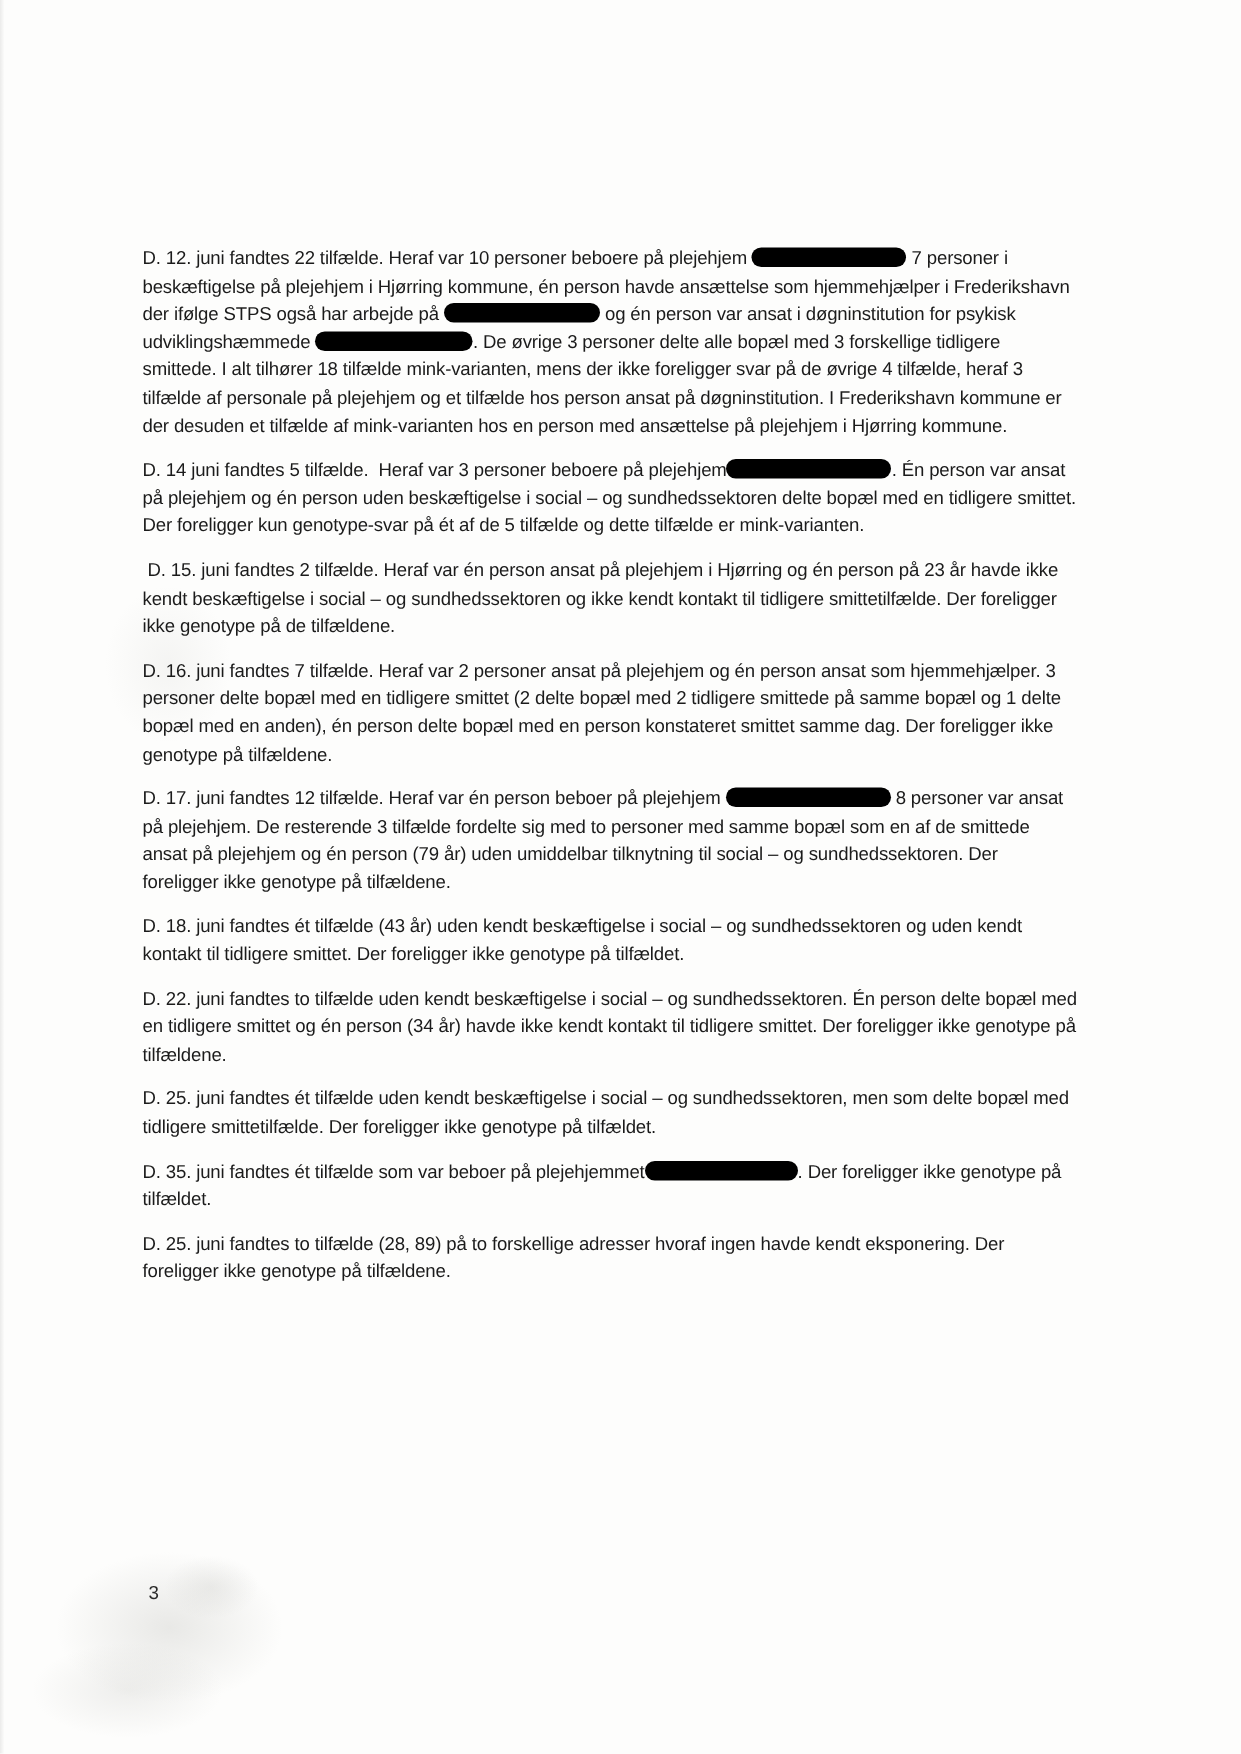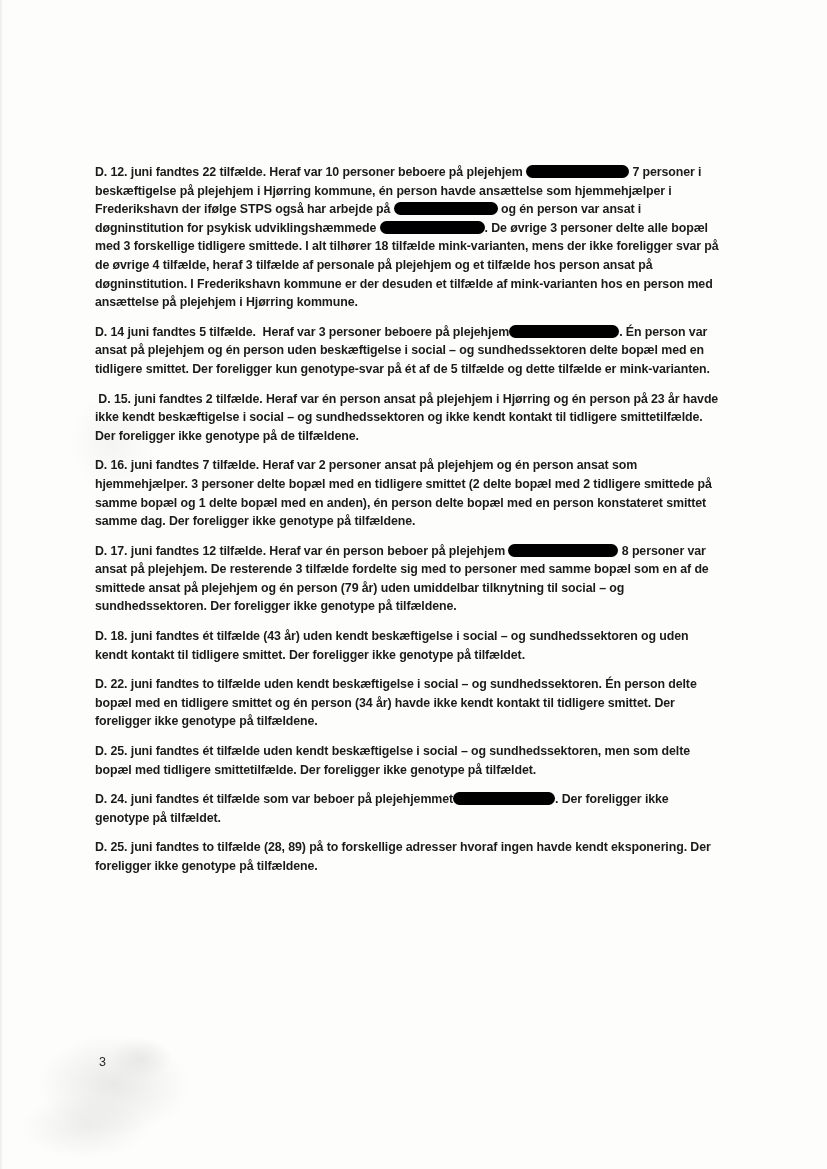--- a/index.html
+++ b/index.html
@@ -33,21 +33,20 @@
     background:radial-gradient(closest-side, rgba(185,185,180,0.22), rgba(185,185,180,0) 75%);}
   .smudge-4{left:96px;top:1028px;width:90px;height:60px;
     background:radial-gradient(closest-side, rgba(180,180,175,0.20), rgba(180,180,175,0) 70%);}
 
   .doc-body{
     position:absolute;
     left:95px;top:163px;width:624px;
     font-size:12.4px;line-height:18.6px;
     letter-spacing:-0.1px;
     text-align:left;
-    font-weight:bold;
   }
   p.para{margin:0 0 11px 0;}
   .redaction{
     display:inline-block;
     height:13px;
     background:var(--redaction-color);
     border-radius:6.5px;
     vertical-align:-2px;
   }
   .page-number{
@@ -67,17 +66,17 @@
 
 <main class="doc-body" id="doc-body">
     <p class="para"><span>D. 12. juni fandtes 22 tilfælde. Heraf var 10 personer beboere på plejehjem </span><span class="redaction" style="width: 103px;"></span><span> 7 personer i beskæftigelse på plejehjem i Hjørring kommune, én person havde ansættelse som hjemmehjælper i Frederikshavn der ifølge STPS også har arbejde på </span><span class="redaction" style="width: 104px;"></span><span> og én person var ansat i døgninstitution for psykisk udviklingshæmmede </span><span class="redaction" style="width: 105px;"></span><span>. De øvrige 3 personer delte alle bopæl med 3 forskellige tidligere smittede. I alt tilhører 18 tilfælde mink-varianten, mens der ikke foreligger svar på de øvrige 4 tilfælde, heraf 3 tilfælde af personale på plejehjem og et tilfælde hos person ansat på døgninstitution. I Frederikshavn kommune er der desuden et tilfælde af mink-varianten hos en person med ansættelse på plejehjem i Hjørring kommune.</span></p>
     <p class="para"><span>D. 14 juni fandtes 5 tilfælde.&nbsp; Heraf var 3 personer beboere på plejehjem</span><span class="redaction" style="width: 110px;"></span><span>. Én person var ansat på plejehjem og én person uden beskæftigelse i social – og sundhedssektoren delte bopæl med en tidligere smittet. Der foreligger kun genotype-svar på ét af de 5 tilfælde og dette tilfælde er mink-varianten.</span></p>
     <p class="para"><span>&nbsp;D. 15. juni fandtes 2 tilfælde. Heraf var én person ansat på plejehjem i Hjørring og én person på 23 år havde ikke kendt beskæftigelse i social – og sundhedssektoren og ikke kendt kontakt til tidligere smittetilfælde. Der foreligger ikke genotype på de tilfældene.</span></p>
     <p class="para"><span>D. 16. juni fandtes 7 tilfælde. Heraf var 2 personer ansat på plejehjem og én person ansat som hjemmehjælper. 3 personer delte bopæl med en tidligere smittet (2 delte bopæl med 2 tidligere smittede på samme bopæl og 1 delte bopæl med en anden), én person delte bopæl med en person konstateret smittet samme dag. Der foreligger ikke genotype på tilfældene.</span></p>
     <p class="para"><span>D. 17. juni fandtes 12 tilfælde. Heraf var én person beboer på plejehjem </span><span class="redaction" style="width: 110px;"></span><span> 8 personer var ansat på plejehjem. De resterende 3 tilfælde fordelte sig med to personer med samme bopæl som en af de smittede ansat på plejehjem og én person (79 år) uden umiddelbar tilknytning til social – og sundhedssektoren. Der foreligger ikke genotype på tilfældene.</span></p>
     <p class="para"><span>D. 18. juni fandtes ét tilfælde (43 år) uden kendt beskæftigelse i social – og sundhedssektoren og uden kendt kontakt til tidligere smittet. Der foreligger ikke genotype på tilfældet.</span></p>
     <p class="para"><span>D. 22. juni fandtes to tilfælde uden kendt beskæftigelse i social – og sundhedssektoren. Én person delte bopæl med en tidligere smittet og én person (34 år) havde ikke kendt kontakt til tidligere smittet. Der foreligger ikke genotype på tilfældene.</span></p>
     <p class="para"><span>D. 25. juni fandtes ét tilfælde uden kendt beskæftigelse i social – og sundhedssektoren, men som delte bopæl med tidligere smittetilfælde. Der foreligger ikke genotype på tilfældet.</span></p>
-    <p class="para"><span>D. 24. juni fandtes ét tilfælde som var beboer på plejehjemmet</span><span class="redaction" style="width: 102px;"></span><span>. Der foreligger ikke genotype på tilfældet.</span></p>
+    <p class="para"><span>D. 35. juni fandtes ét tilfælde som var beboer på plejehjemmet</span><span class="redaction" style="width: 102px;"></span><span>. Der foreligger ikke genotype på tilfældet.</span></p>
     <p class="para"><span>D. 25. juni fandtes to tilfælde (28, 89) på to forskellige adresser hvoraf ingen havde kendt eksponering. Der foreligger ikke genotype på tilfældene.</span></p>
   </main>
 
 <div class="page-number">3</div>
 
 </body></html>

